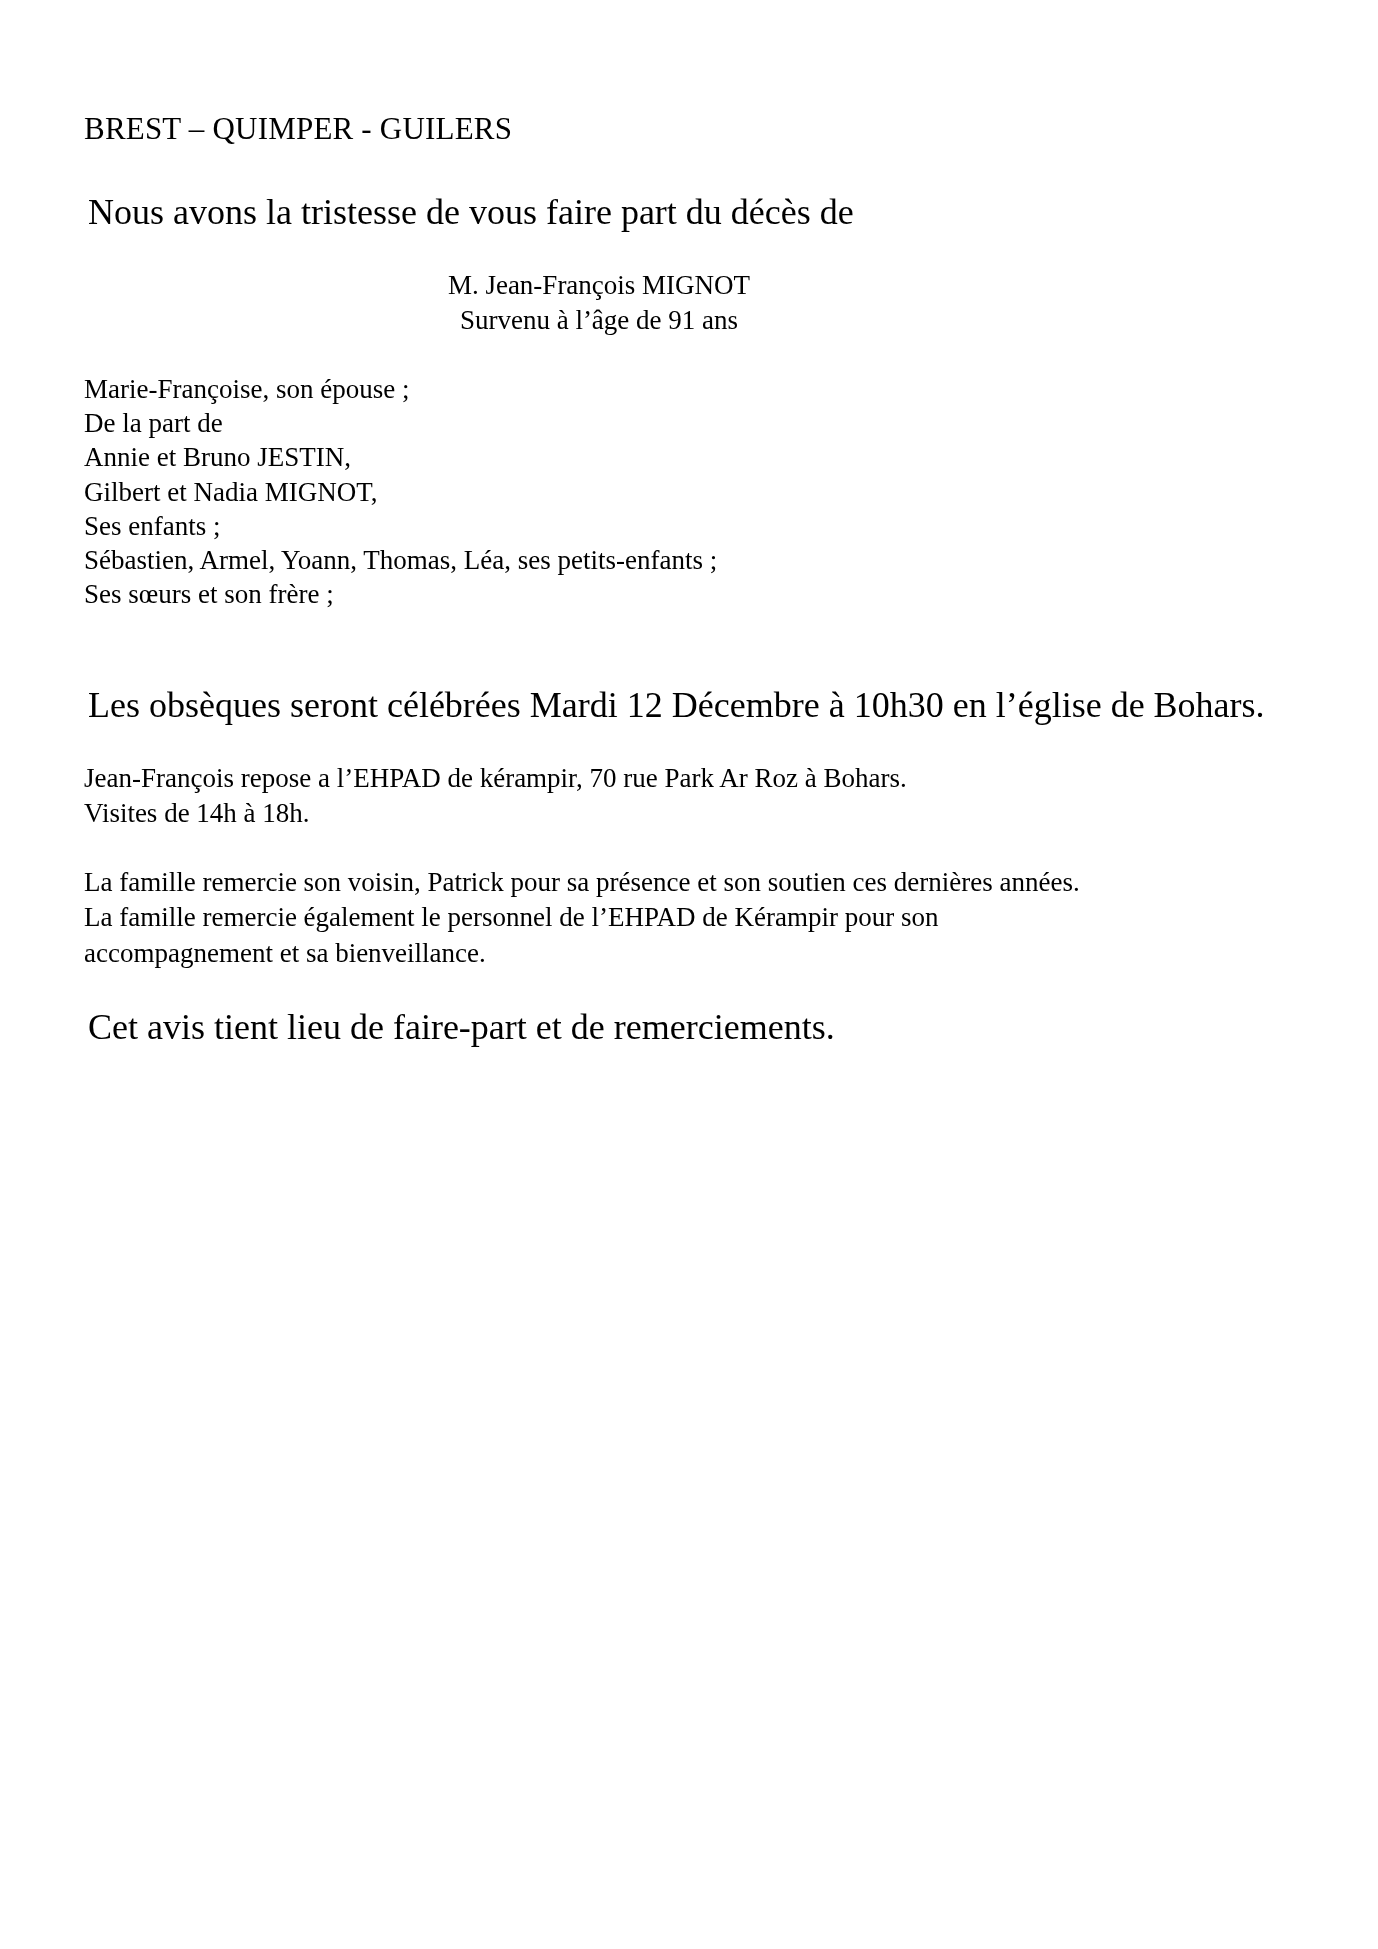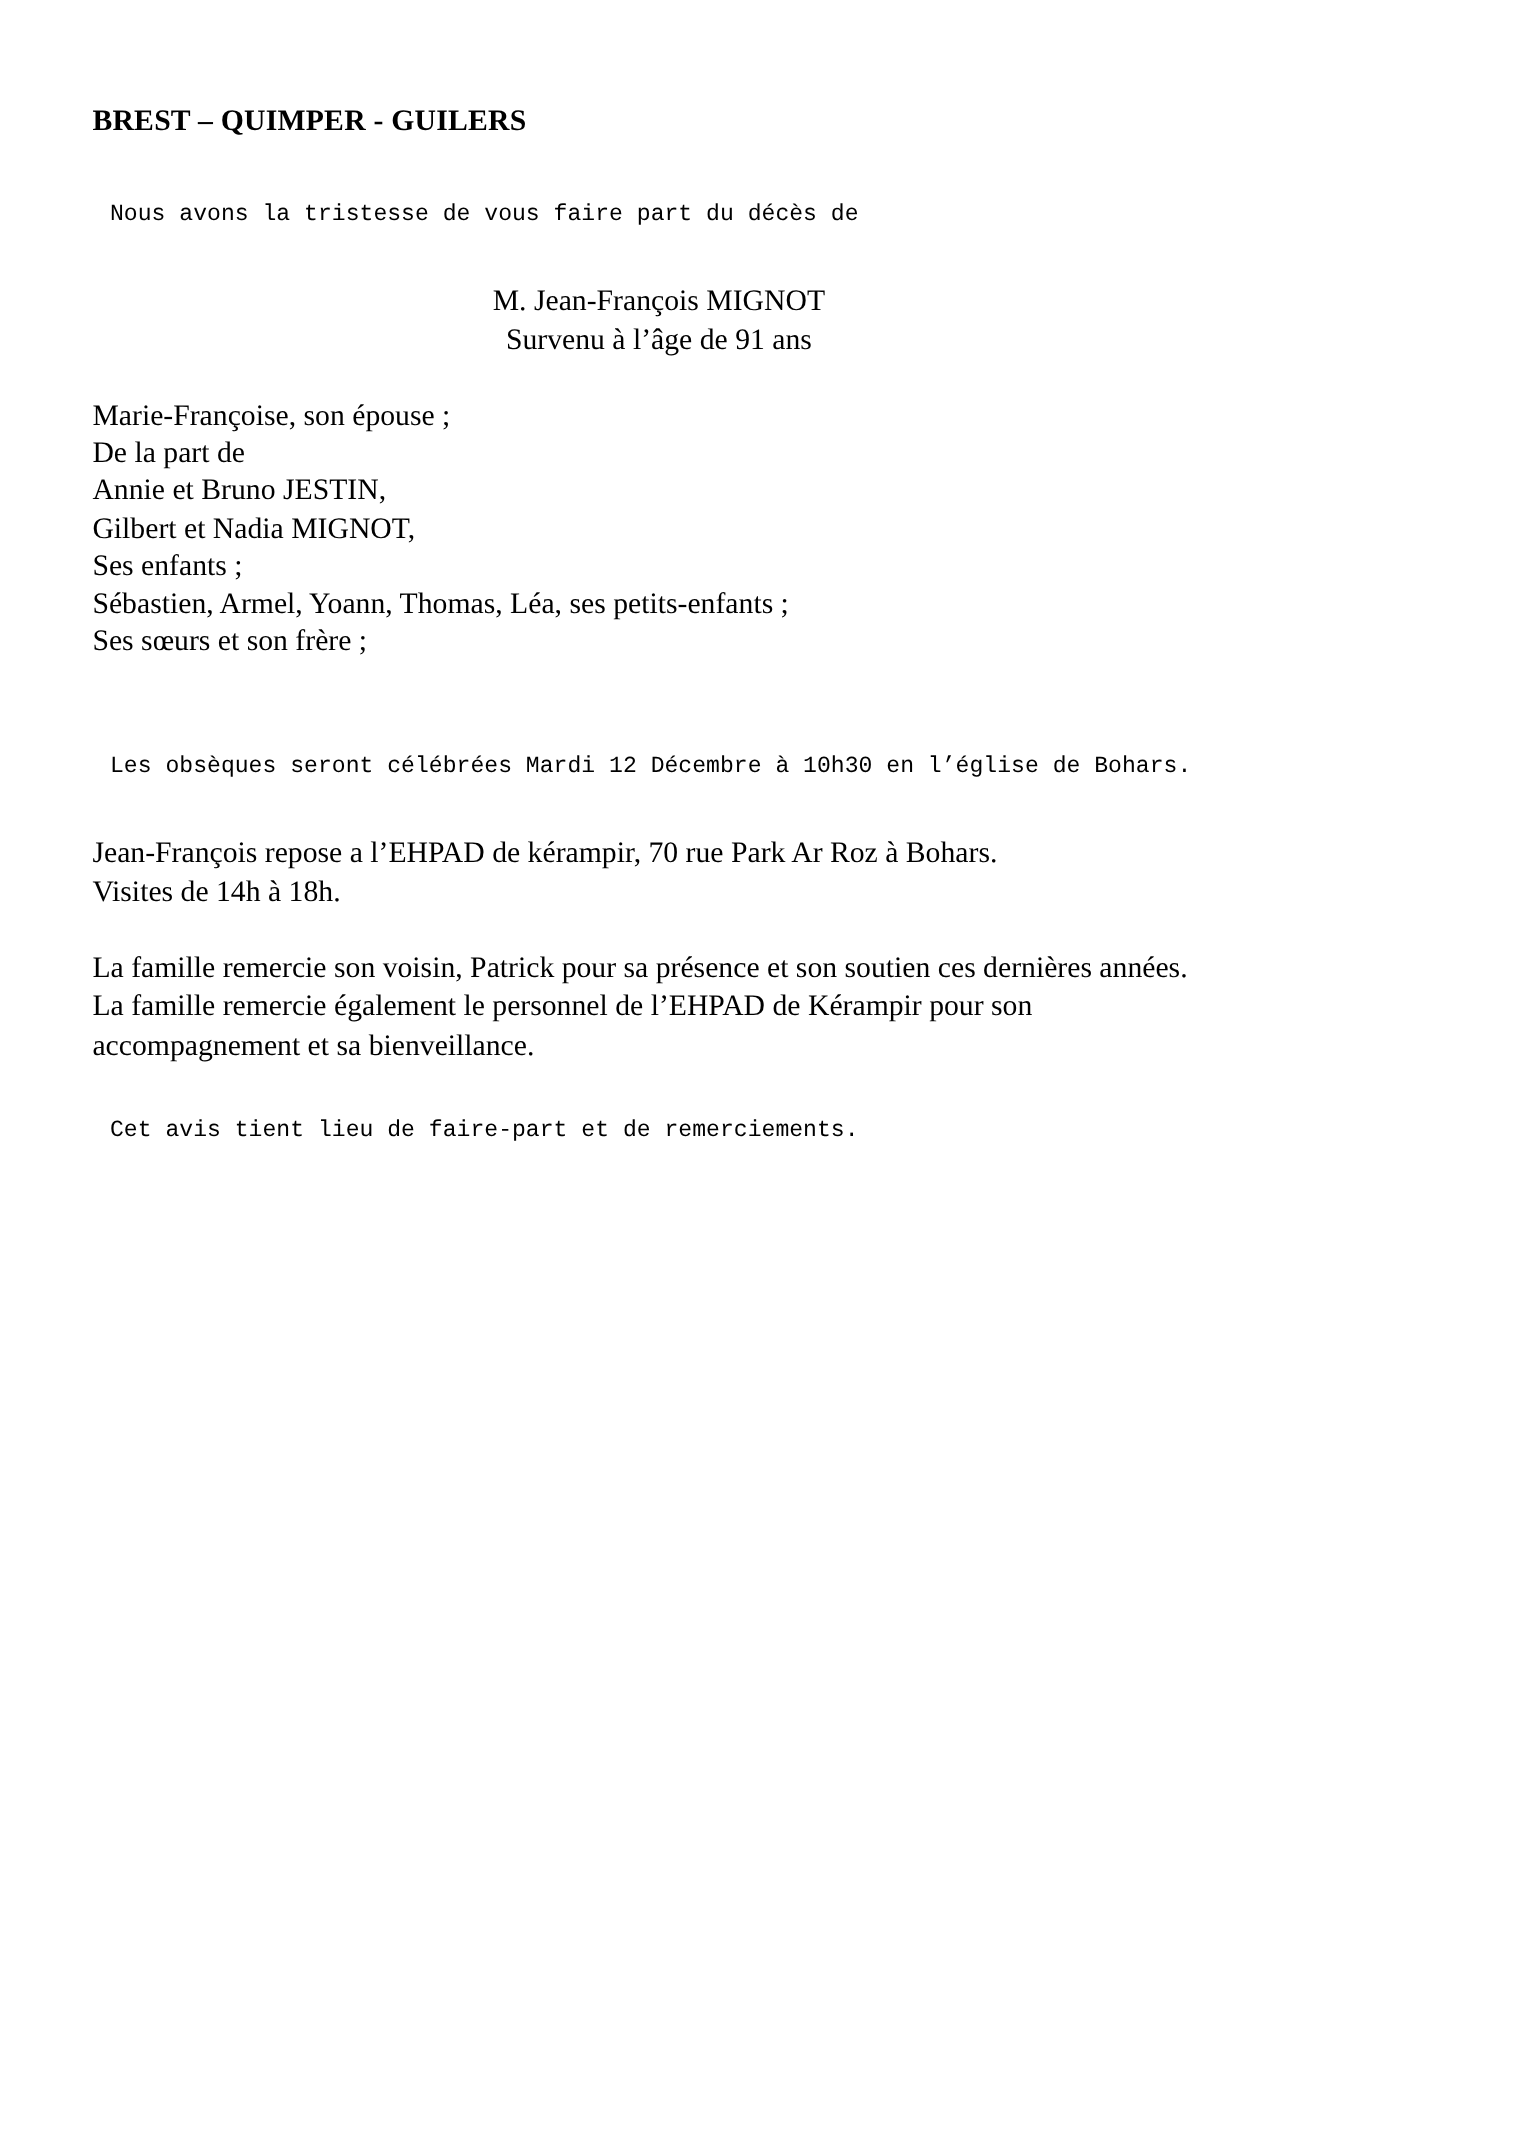--- a/index.html
+++ b/index.html
@@ -20,32 +20,31 @@
     height: 1949px;
     background: #ffffff;
     box-sizing: border-box;
     padding: 96px 84px 0 84px;
   }
   .doc {
     font-size: 27px;
     line-height: 1.0;
   }
   .heading {
-    font-weight: bold;
-    font-size: 27px;
+    font-weight: normal;
+    font-size: 31px;
     letter-spacing: 0.2px;
-    margin: 0 0 0 0;
+    margin: 17px 0 0 0;
   }
   .gap-lg { height: 46px; }
   .gap-md { height: 34px; }
   .gap-xl { height: 72px; }
   .para {
-    font-size: 21px;
-    margin: 16px;
-    font-family: Liberation Mono, monospace;
+    font-size: 36px;
+    margin: 4px;
   }
   .line {
     font-size: 27px;
     line-height: 1.28;
     white-space: pre-wrap;
   }
   .centered {
     text-align: center;
     padding-right: 180px;
   }

